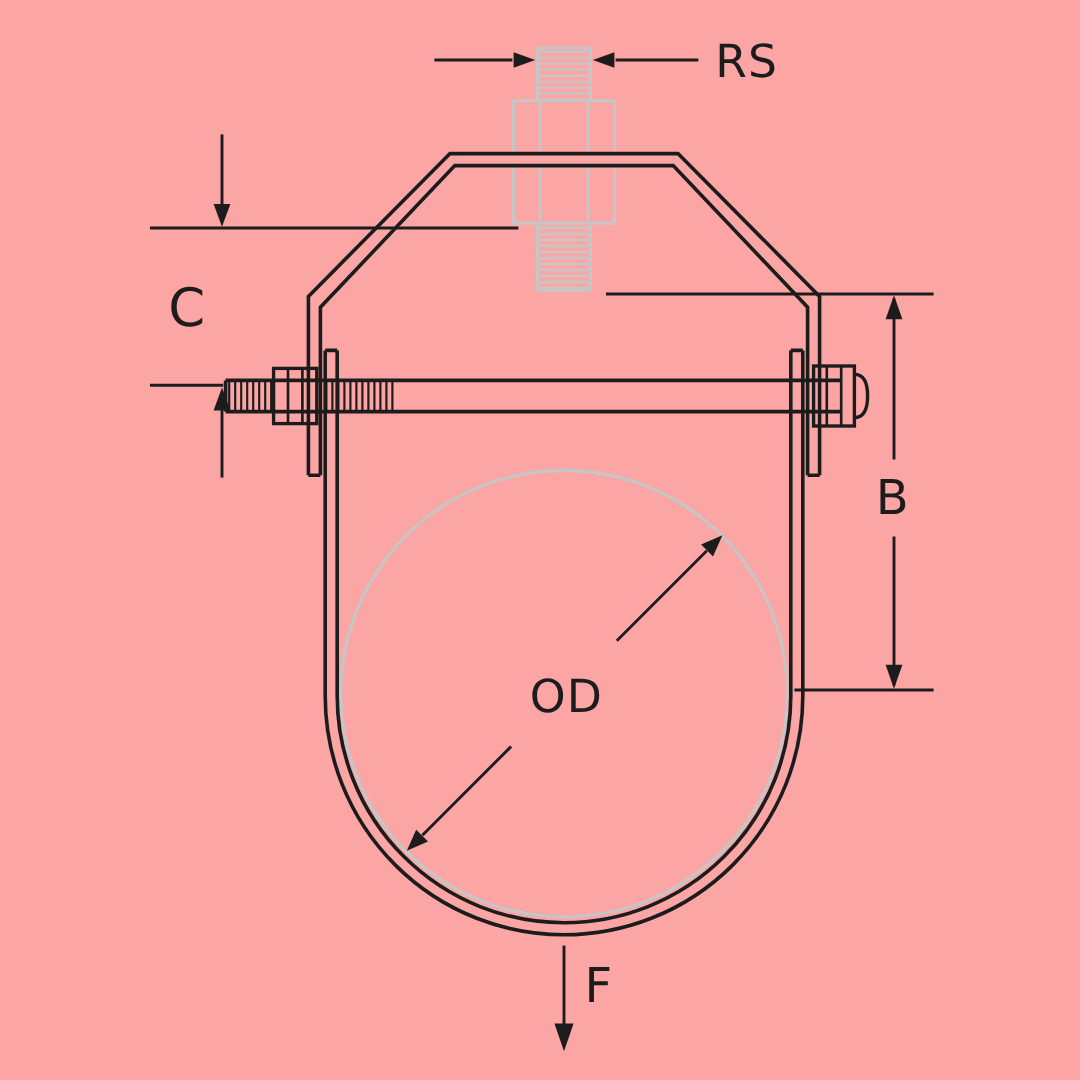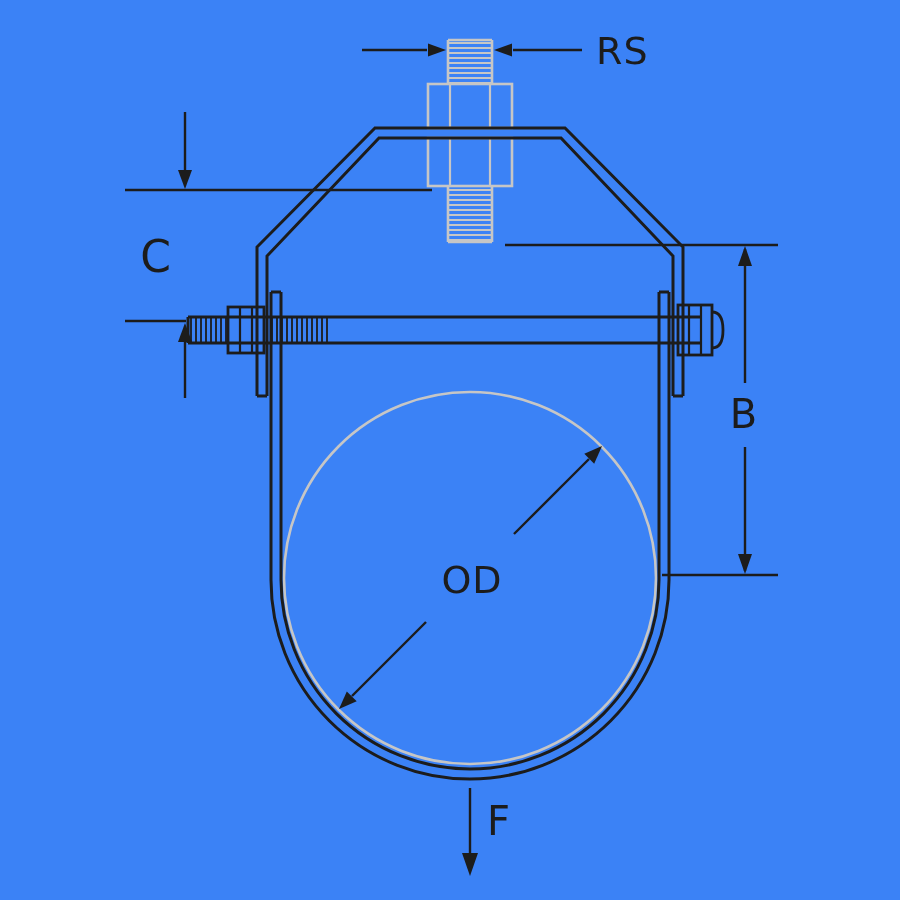--- a/index.html
+++ b/index.html
@@ -7,21 +7,21 @@
     padding: 0;
     width: 900px;
     height: 900px;
     background: #ffffff;
     font-family: "DejaVu Sans", "Liberation Sans", sans-serif;
   }
   .stage {
     position: relative;
     width: 900px;
     height: 900px;
-    background: #3b82f6;
+    background: #fca5a5;
     overflow: hidden;
   }
   svg { display: block; }
   .ink  { stroke: #1c1c1c; fill: none; }
   .ink-thin { stroke: #1c1c1c; stroke-width: 1.8; fill: none; }
   .gray { stroke: #c6c6c6; fill: none; }
   .dim  { stroke: #1c1c1c; stroke-width: 2.4; fill: none; }
   .arrow { fill: #1c1c1c; stroke: none; }
   .dim-label {
     fill: #1c1c1c;

